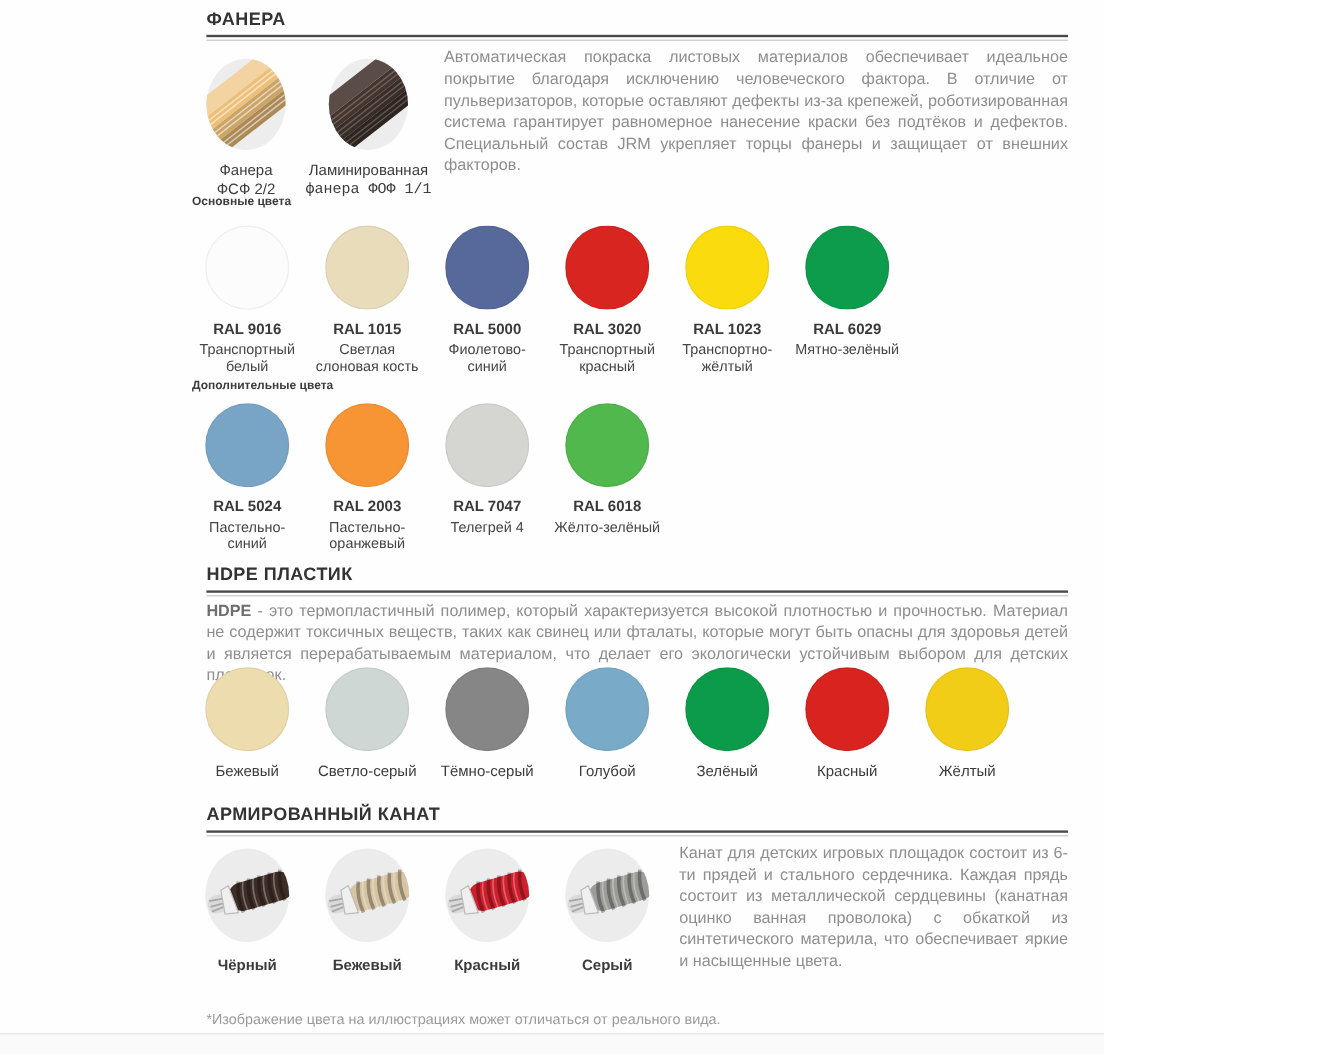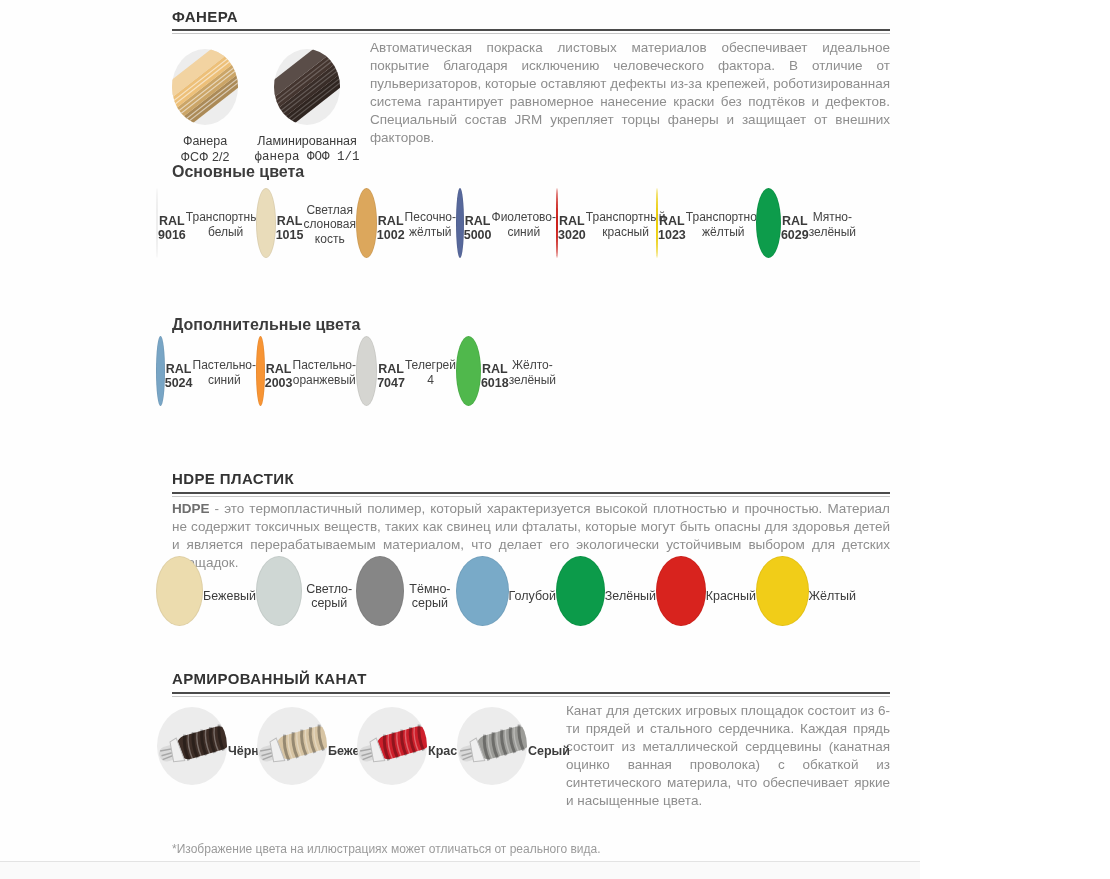--- a/index.html
+++ b/index.html
@@ -4,23 +4,23 @@
 <style>
   html,body{margin:0;padding:0;background:#fff;}
   #page{position:relative;width:920px;height:879px;background:#fefefe;overflow:hidden;
         font-family:"Liberation Sans","DejaVu Sans",sans-serif;}
   .section-title{position:absolute;left:172px;font-size:15px;font-weight:bold;color:#333;
         letter-spacing:.4px;white-space:nowrap;}
   .rule{position:absolute;left:172px;width:718px;height:5px;border-top:2px solid #4b4b4b;}
   .rule::after{content:'';position:absolute;left:0;right:0;top:2px;height:1px;background:#c6c6c6;}
   .para{position:absolute;font-size:13.5px;color:#8e8e8e;text-align:justify;line-height:1.33;}
   .para b{color:#6e6e6e;font-weight:bold;}
-  .subhead{position:absolute;left:172px;font-size:16px;font-weight:600;color:#3c3c3c;}
+  .subhead{position:absolute;left:160px;font-size:10px;font-weight:600;color:#3c3c3c;}
   .swatch-row{position:absolute;left:156px;display:flex;}
-  .cell{width:100px;display:flex;align-items:center;text-align:center;}
+  .cell{width:100px;display:flex;flex-direction:column;align-items:center;text-align:center;}
   .circle{width:70px;height:70px;border-radius:50%;background:var(--c);
         border:1px solid rgba(0,0,0,0.055);box-sizing:border-box;}
   .ral-code{font-size:12.5px;font-weight:bold;color:#3a3a3a;margin-top:9px;}
   .ral-name{font-size:12px;color:#454545;line-height:1.18;margin-top:3px;width:96px;}
   .plain-name{font-size:12.5px;color:#3c3c3c;margin-top:10px;}
   .sample{position:absolute;width:110px;display:flex;flex-direction:column;align-items:center;text-align:center;}
   .sample-label{font-size:12.5px;color:#3c3c3c;line-height:1.25;margin-top:4px;}
   .footnote{position:absolute;left:172px;top:842px;font-size:12px;color:#9b9b9b;}
   .bottom-strip{position:absolute;left:0;top:861px;width:1110px;height:18px;
         border-top:1px solid #e3e3e3;background:#fafafa;}
@@ -110,25 +110,20 @@
       <div class="circle" style="--c: #fcfcfc;"></div>
       <div class="ral-code">RAL 9016</div>
       <div class="ral-name">Транспортный белый</div>
     </div>
     <div class="cell">
       <div class="circle" style="--c: #e9dcba;"></div>
       <div class="ral-code">RAL 1015</div>
       <div class="ral-name">Светлая слоновая кость</div>
     </div>
     <div class="cell">
-      <div class="circle" style="--c: #dca75c;"></div>
-      <div class="ral-code">RAL 1002</div>
-      <div class="ral-name">Песочно-жёлтый</div>
-    </div>
-    <div class="cell">
       <div class="circle" style="--c: #57689b;"></div>
       <div class="ral-code">RAL 5000</div>
       <div class="ral-name">Фиолетово-синий</div>
     </div>
     <div class="cell">
       <div class="circle" style="--c: #d8251f;"></div>
       <div class="ral-code">RAL 3020</div>
       <div class="ral-name">Транспортный красный</div>
     </div>
     <div class="cell">

